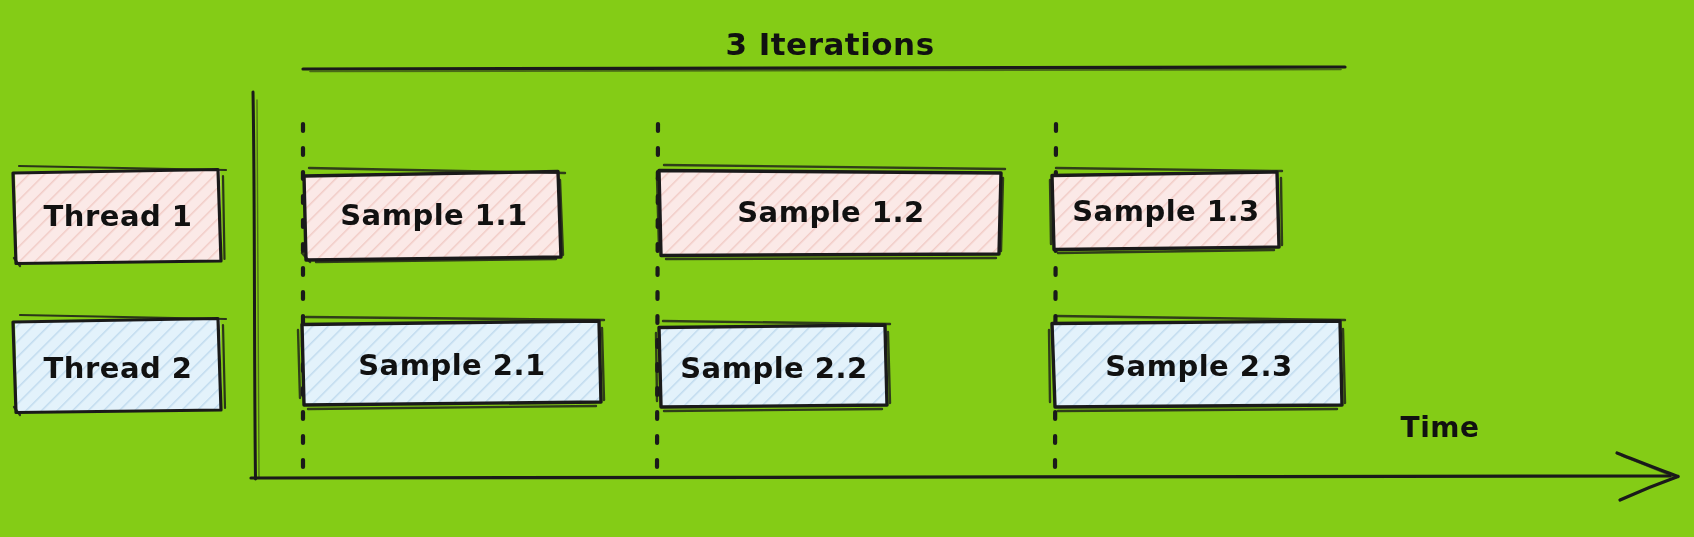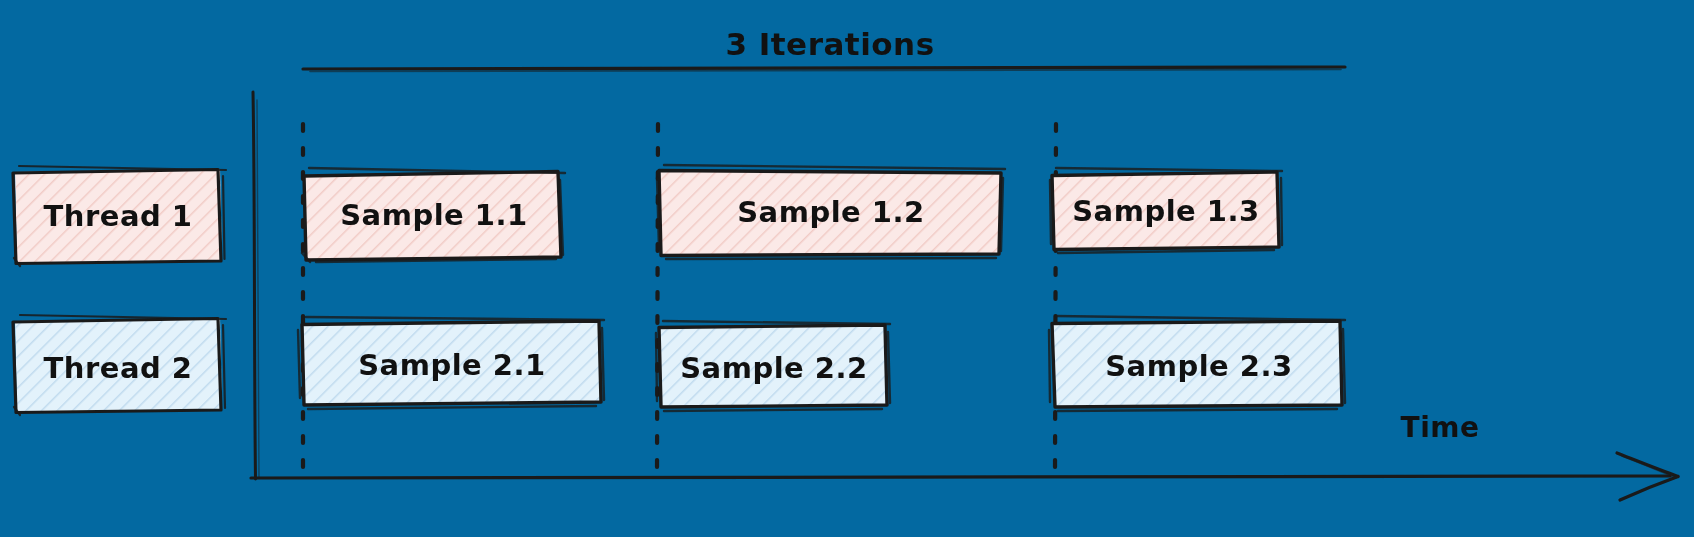--- a/index.html
+++ b/index.html
@@ -8,21 +8,21 @@
     padding: 0;
     background: #ffffff;
   }
   body {
     font-family: "DejaVu Sans", sans-serif;
   }
   #canvas {
     position: relative;
     width: 1694px;
     height: 537px;
-    background: #0369a1;
+    background: #84cc16;
     overflow: hidden;
   }
   svg.layer {
     position: absolute;
     left: 0;
     top: 0;
     width: 1694px;
     height: 537px;
   }
   .hand-text {

